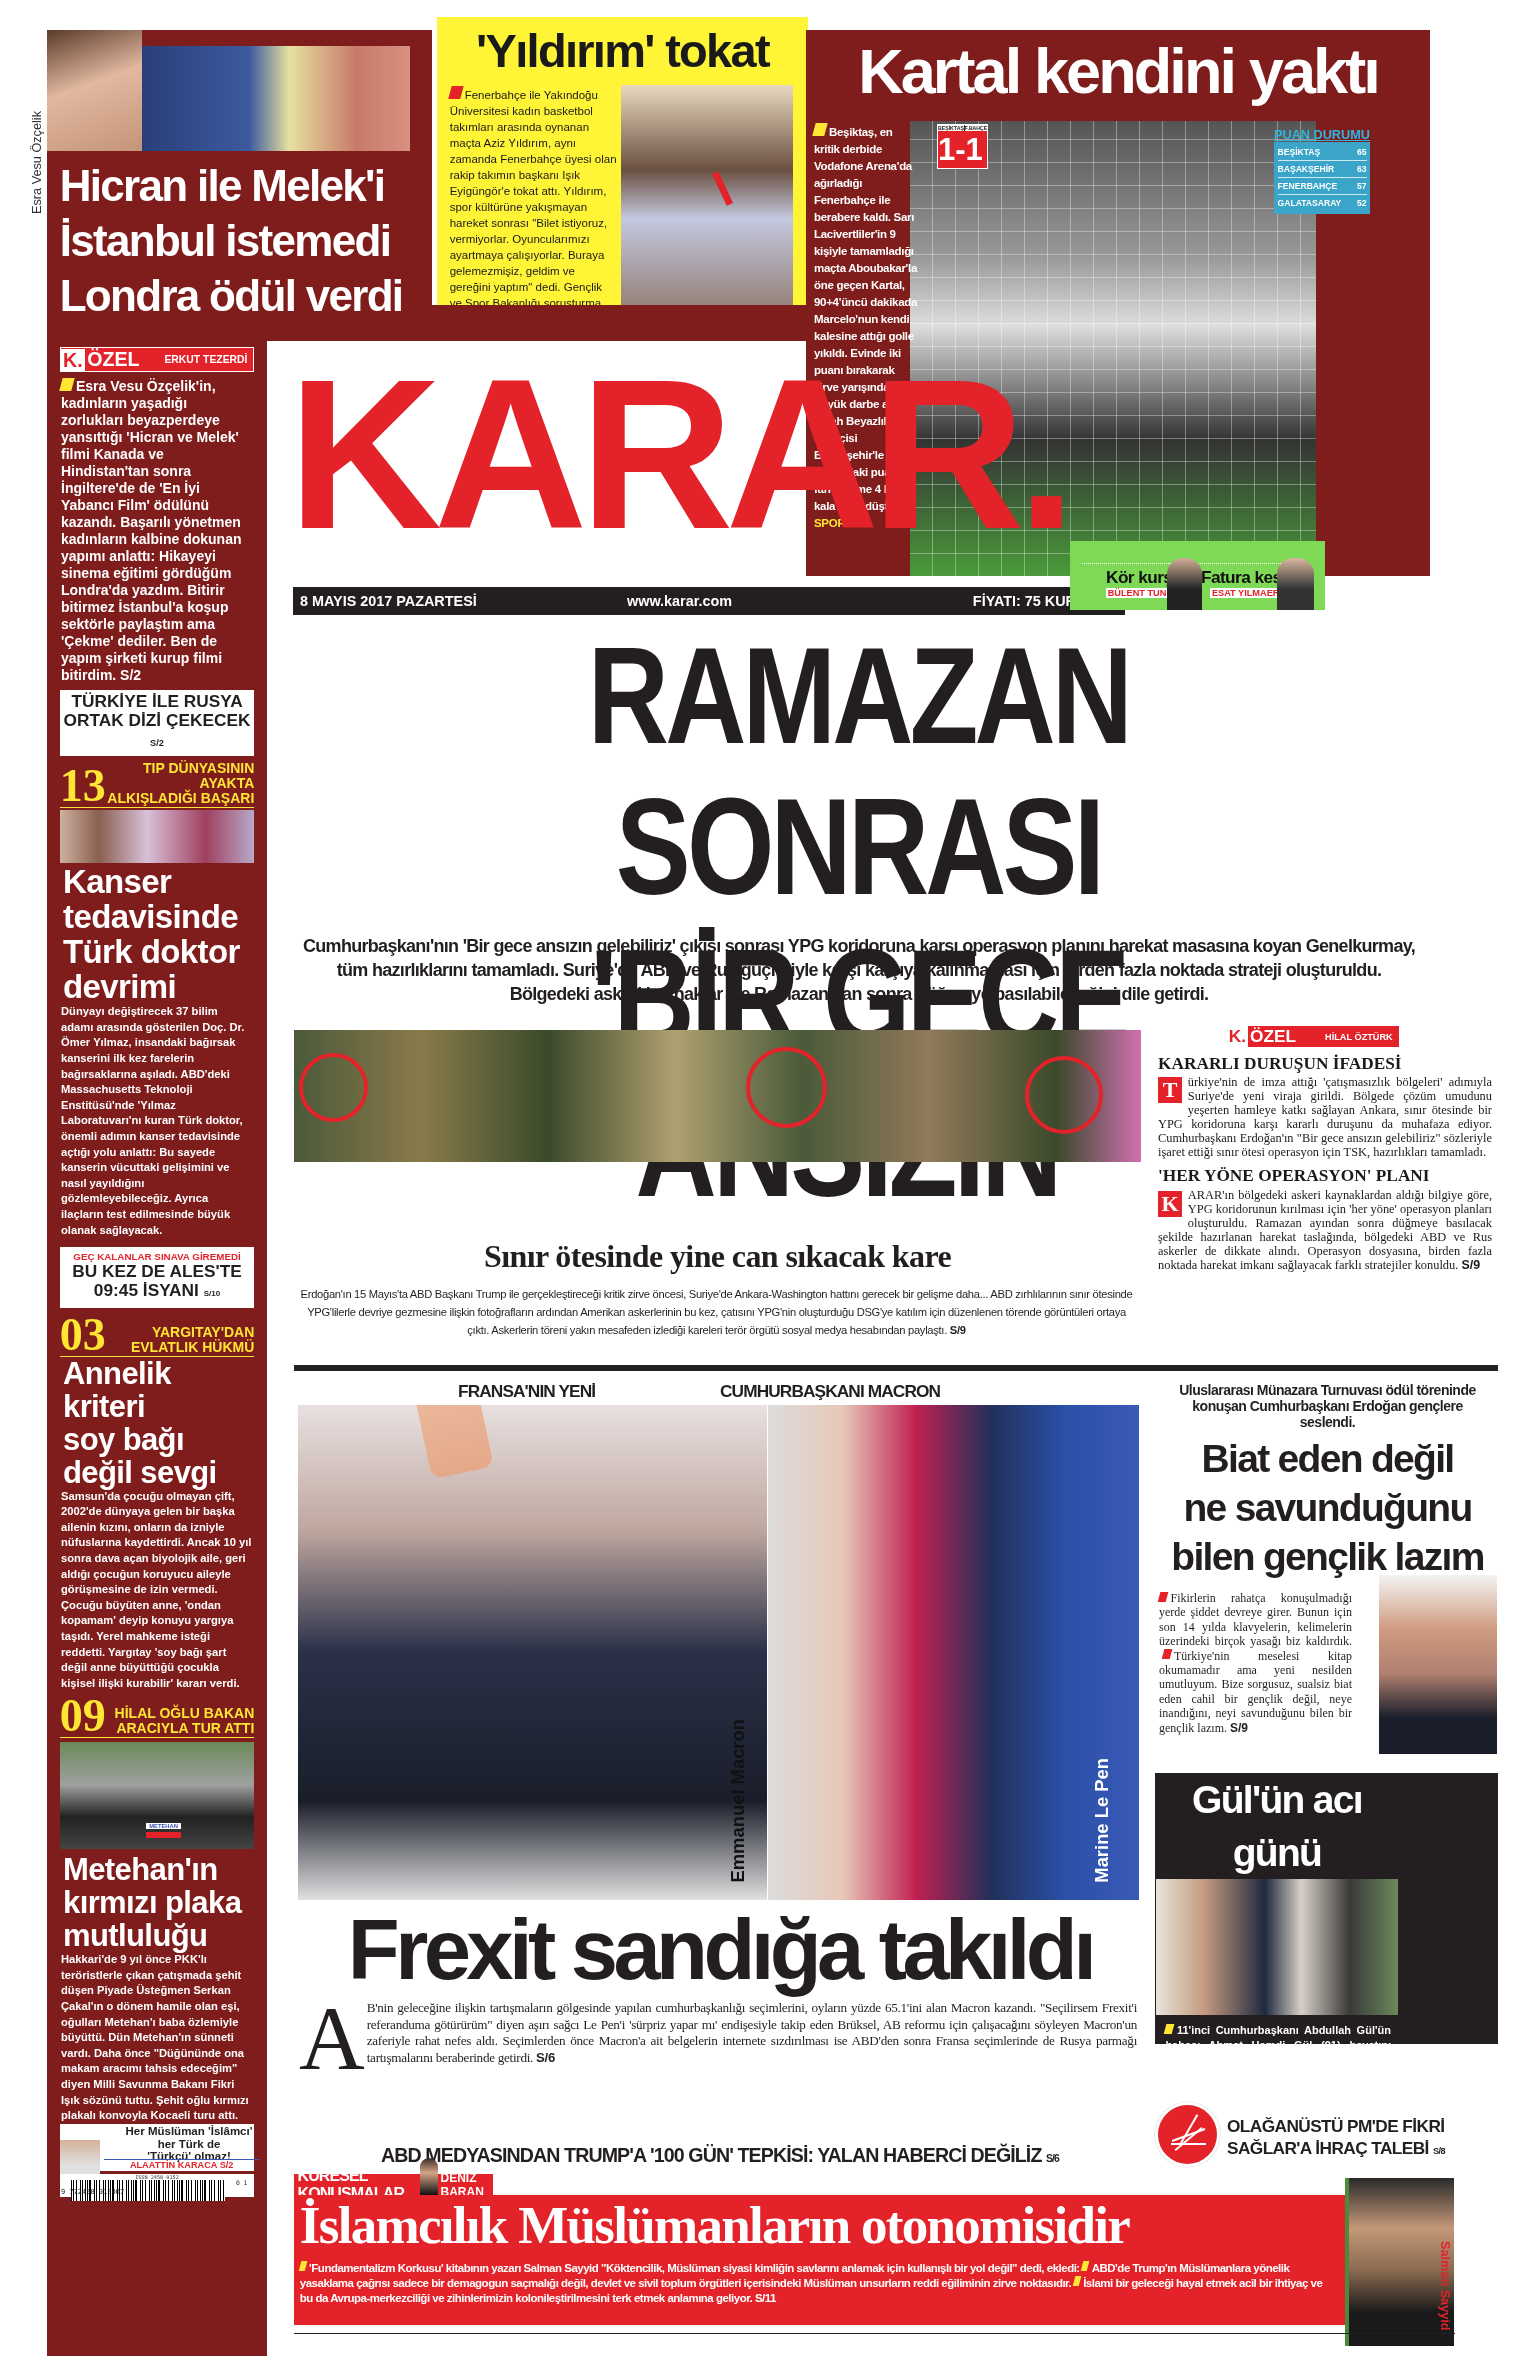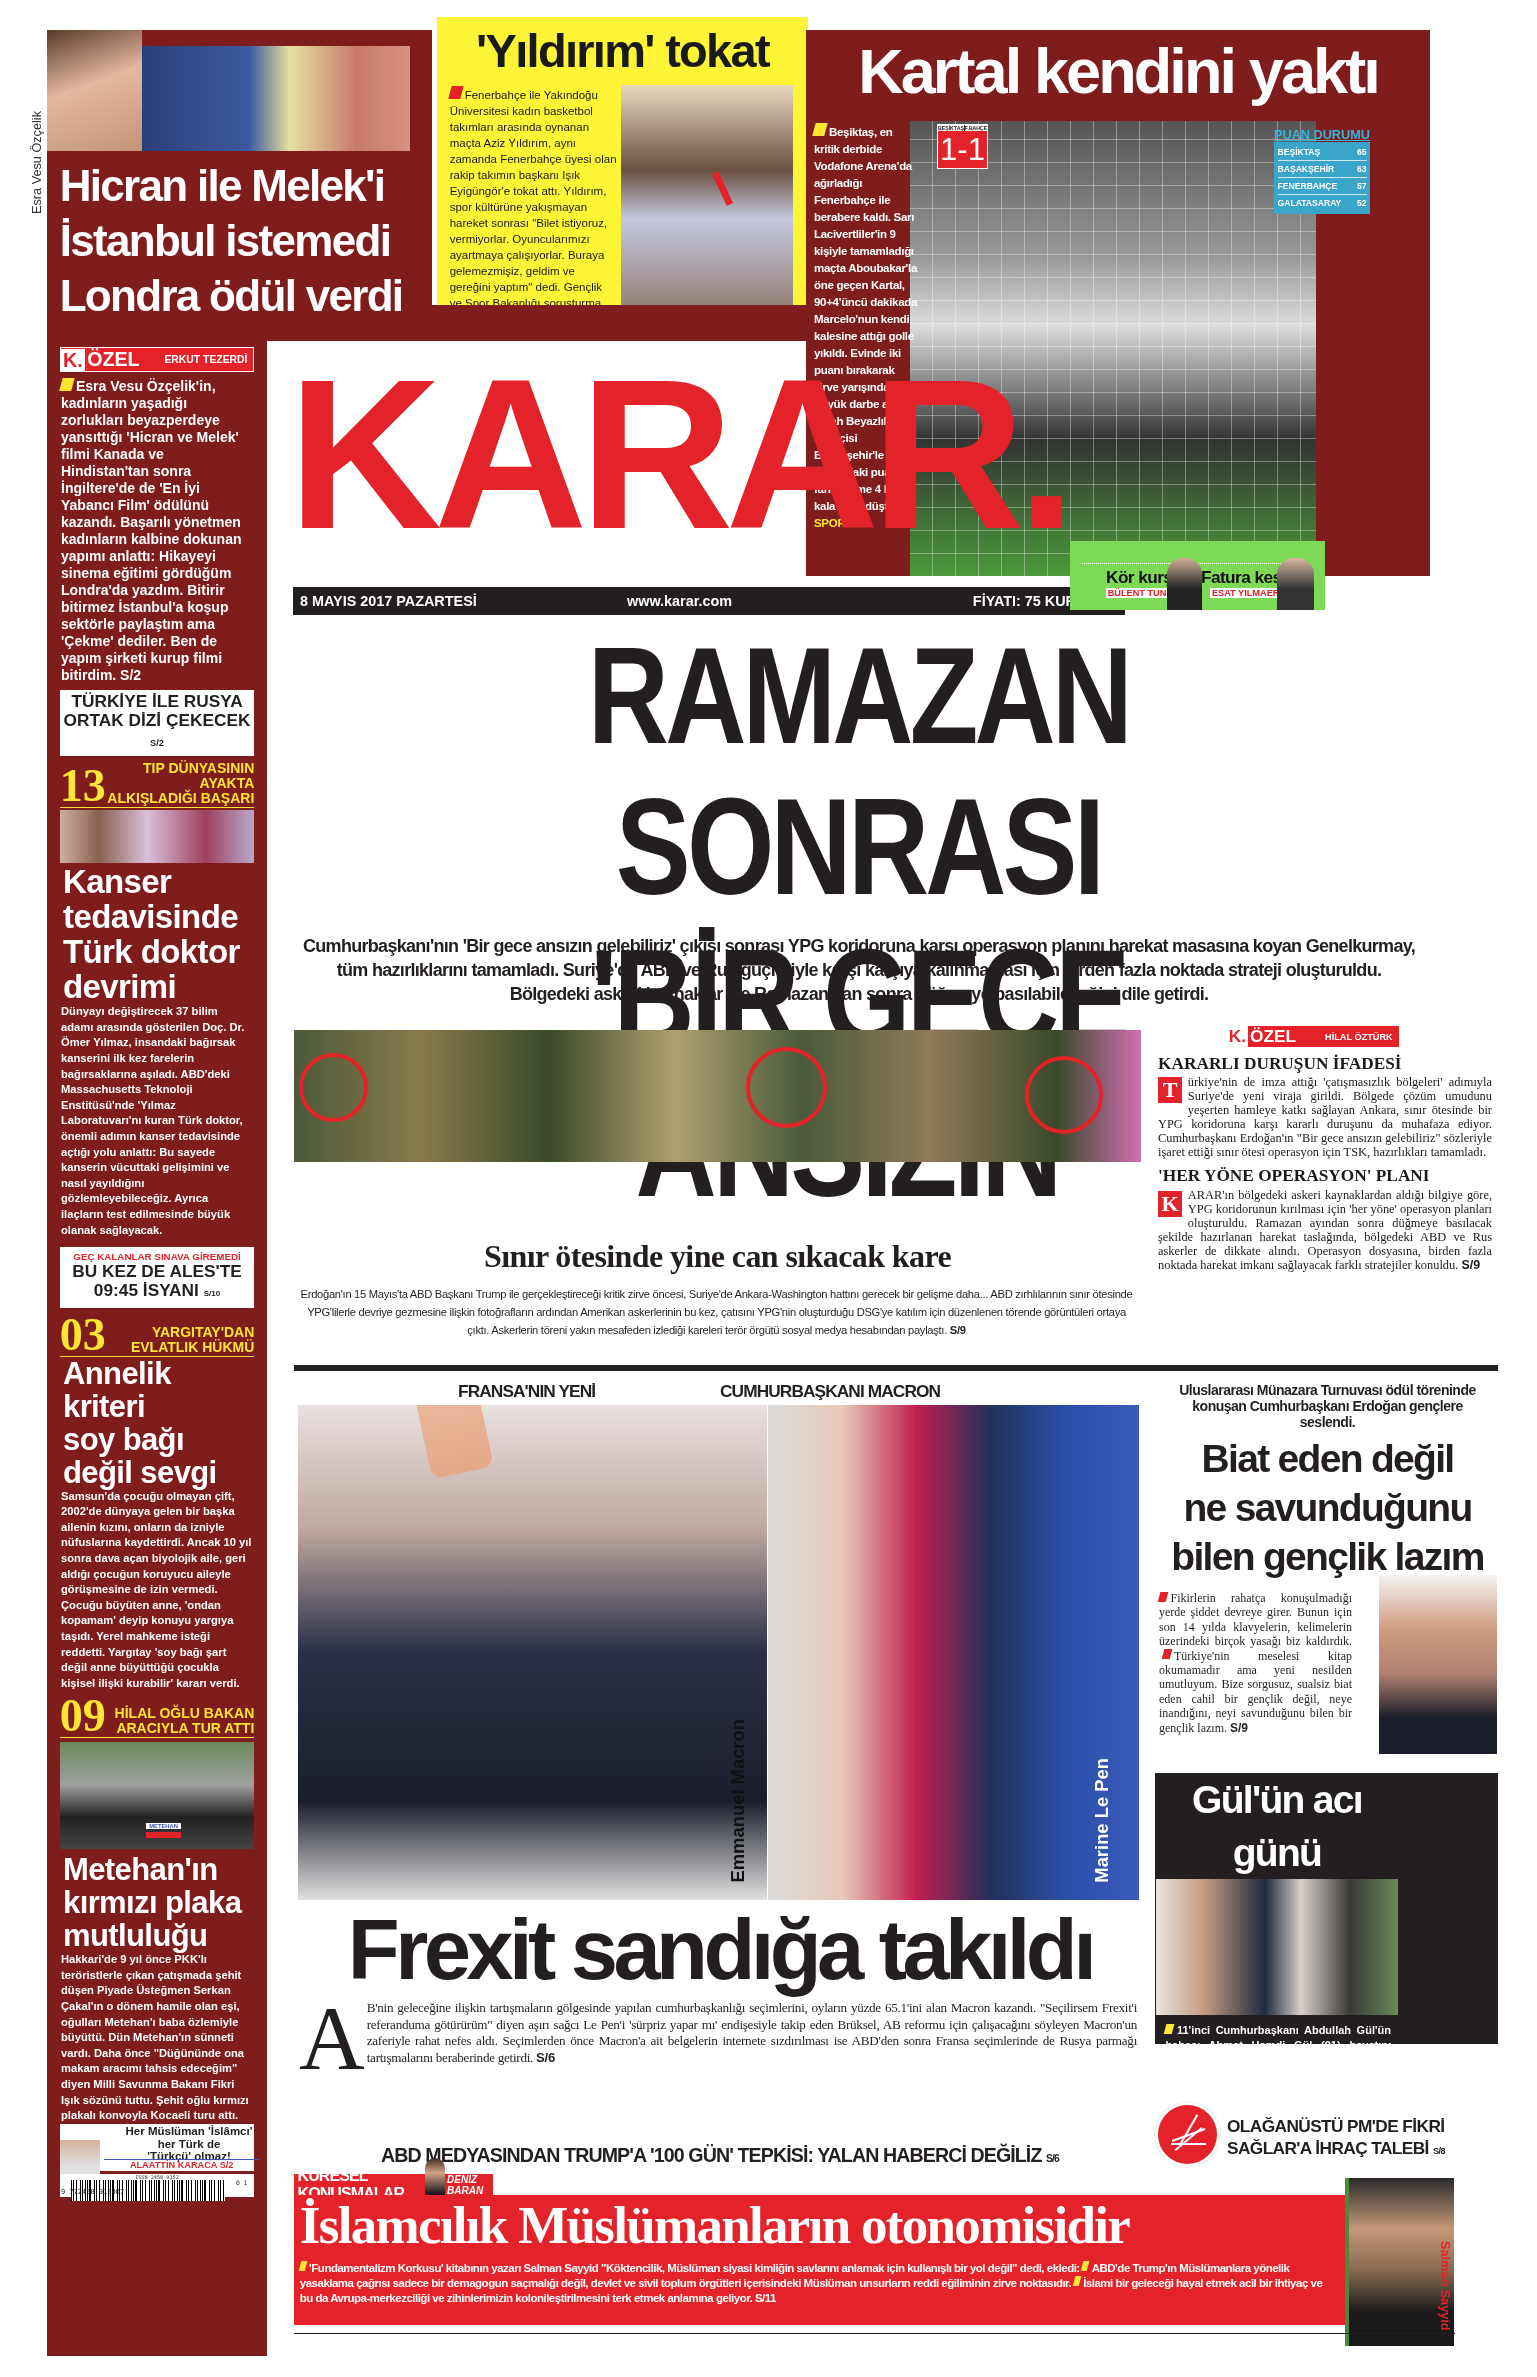--- a/index.html
+++ b/index.html
@@ -55,21 +55,21 @@
   </div>
   <div class="abs" style="left:8px;top:93px;width:104px;color:#fff;font-weight:bold;font-size:11.5px;line-height:17px;letter-spacing:-0.3px;">
     <span class="sq yel"></span><span>Beşiktaş, en kritik derbide Vodafone Arena'da ağırladığı Fenerbahçe ile berabere kaldı. Sarı Lacivertliler'in 9 kişiyle tamamladığı maçta Aboubakar'la öne geçen Kartal, 90+4'üncü dakikada Marcelo'nun kendi kalesine attığı golle yıkıldı. Evinde iki puanı bırakarak zirve yarışında büyük darbe alan Siyah Beyazlılar'ın, takipçisi Başakşehir'le arasındaki puan farkı bitime 4 hafta kala ikiye düştü.</span>
     <b style="color:#ffe534">SPOR</b>
   </div>
   <div class="abs" style="left:131px;top:94px;width:51px;background:#fff;border:1.2px solid #fff;">
     <div style="display:flex;font-size:5.2px;font-weight:bold;text-align:center;">
       <span style="flex:1;border-right:0.6px solid #333">BEŞİKTAŞ</span>
       <span style="flex:1">F.BAHÇE</span>
     </div>
-    <div style="background:#e32329;color:#fff;font-weight:normal;font-size:31px;line-height:37px;text-align:center;">1-1</div>
+    <div style="background:#e32329;color:#fff;font-weight:bold;font-size:31px;line-height:37px;">1-1</div>
   </div>
   <div class="abs" style="left:468px;top:98px;width:96px;">
     <div style="color:#2bb7e0;font-weight:bold;font-size:12.7px;text-align:center;text-decoration:underline;">PUAN DURUMU</div>
     <div style="background:#3aa5c8;padding:2.3px 3.5px;">
       <div style="display:flex;justify-content:space-between;color:#fff;font-weight:bold;font-size:8.6px;line-height:16px;border-bottom:0.6px solid #cfeaf2;">
           <span>BEŞİKTAŞ</span>
           <span>65</span>
         </div>
       <div style="display:flex;justify-content:space-between;color:#fff;font-weight:bold;font-size:8.6px;line-height:16px;border-bottom:0.6px solid #cfeaf2;">
           <span>BAŞAKŞEHİR</span>
@@ -281,21 +281,21 @@
   </div>
   <div style="position:absolute;left:72px;top:12.7px;font-weight:bold;font-size:17.3px;line-height:22px;color:#231f20;letter-spacing:-0.6px;">
     <div>OLAĞANÜSTÜ PM'DE FİKRİ</div>
     <div><span>SAĞLAR'A İHRAÇ TALEBİ</span> <small style="font-size:9.2px">S/8</small></div>
   </div>
 </div>
 
 <div class="abs" style="left:294px;top:2174px;width:199px;height:21px;background:#e32329;color:#fff;font-weight:bold;display:flex;align-items:center;">
   <span style="font-size:16px;margin-left:3.5px;letter-spacing:-0.9px;">KÜRESEL KONUŞMALAR</span>
   <span class="photo" style="display:inline-block;width:29px;height:37px;margin:-16px 2.3px 0 8px;background:linear-gradient(180deg,#3a2a20,#d4a488 40%,#111);border-radius:14.4px 14.4px 0 0;"></span>
-  <span style="font-size:10px;font-style:italic;">DENİZ BARAN</span>
+  <span style="font-size:12px;">DENİZ BARAN</span>
 </div>
 <div class="abs" style="left:294px;top:2195px;width:1123px;height:130px;background:#e32329;">
   <div class="serif" style="color:#fff;font-weight:bold;font-size:53px;line-height:60px;padding-left:5.8px;letter-spacing:-1.7px;">İslamcılık Müslümanların otonomisidir</div>
   <div style="color:#fff;font-weight:bold;font-size:11.5px;line-height:15px;padding:5.8px 81px 0 5.8px;letter-spacing:-0.5px;">
     <span class="sq yel" style="width:5.8px;height:10.4px"></span><span>'Fundamentalizm Korkusu' kitabının yazarı Salman Sayyid "Köktencilik, Müslüman siyasi kimliğin savlarını anlamak için kullanışlı bir yol değil" dedi, ekledi:</span>
     <span class="sq yel" style="width:5.8px;height:10.4px"></span><span>ABD'de Trump'ın Müslümanlara yönelik yasaklama çağrısı sadece bir demagogun saçmalığı değil, devlet ve sivil toplum örgütleri içerisindeki Müslüman unsurların reddi eğiliminin zirve noktasıdır.</span>
     <span class="sq yel" style="width:5.8px;height:10.4px"></span><span>İslami bir geleceği hayal etmek acil bir ihtiyaç ve bu da Avrupa-merkezciliği ve zihinlerimizin kolonileştirilmesini terk etmek anlamına geliyor.</span> <span>S/11</span>
   </div>
 </div>
 <div class="abs photo" style="left:1345px;top:2178px;width:109px;height:168px;background:linear-gradient(180deg,#2a2a2a 0%,#c49878 30%,#8a6a50 55%,#1a1a1a 80%);border-left:4.6px solid #4a8a3a;">

